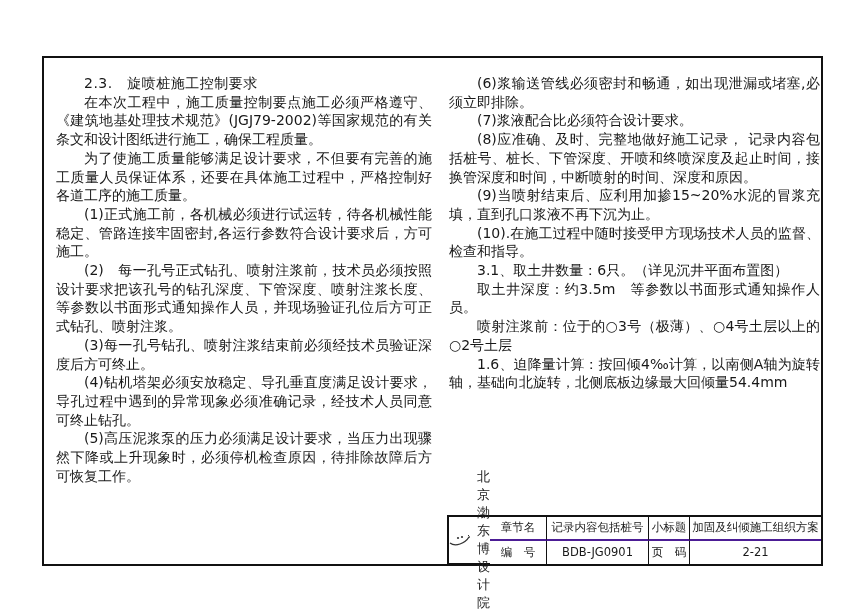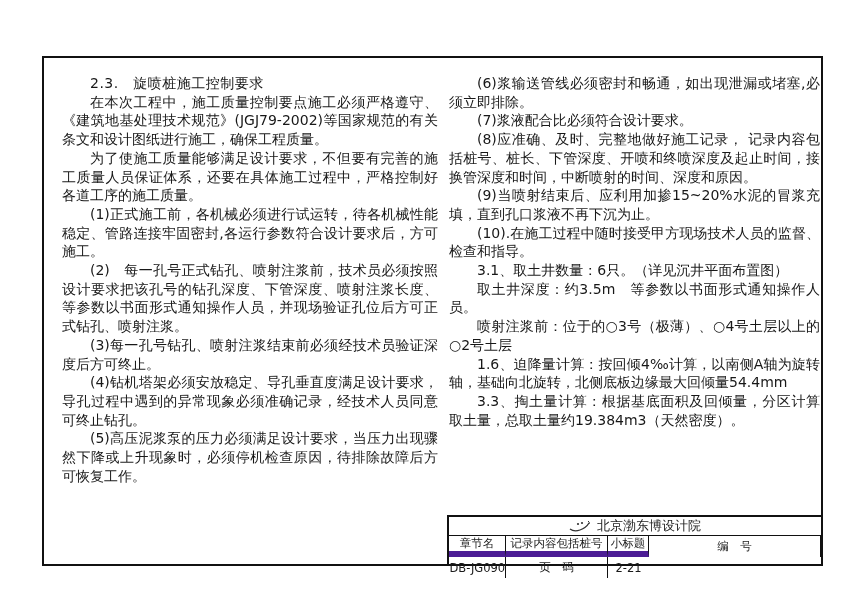--- a/index.html
+++ b/index.html
@@ -15,45 +15,45 @@
   }
   .frame {
     position:absolute; left:42px; top:56px; width:781px; height:510px;
     border:2px solid #111; background:#fff;
   }
   .col {
     position:absolute; top:16px;
     font-size:14px; line-height:18.7px; text-align:justify;
     color:#181818;
   }
-  .col-left  { left:18px;  width:376px; }
+  .col-left  { left:12px;  width:376px; }
   .col-right { left:405px; width:371px; }
   .col p { text-indent:2em; margin:0; }
   .doc-heading { text-indent:2em; letter-spacing:0.5px; }
   .section-heading { font-size:15px; text-indent:0.3em; }
   
   .title-block {
     position:absolute; right:-2px; bottom:-2px; width:376px; height:51px;
-    border:2px solid #111; background:#fff; display:flex; flex-direction:column;
+    border:2px solid #111; background:#fff; display:flex; 
   }
   .tb-top {
     flex:0 0 19px; border-bottom:1px solid #111;
     display:flex; align-items:center; justify-content:center; gap:6px;
     font-size:13px; color:#222;
   }
   .tb-logo { display:inline-flex; align-items:center; }
   .tb-grid {
     flex:1; display:grid;
     grid-template-columns:57px 102px 41px 1fr;
     grid-template-rows:1fr 1fr;
     font-size:11.5px;
   }
   .tb-cell {
     display:flex; align-items:center; justify-content:center;
-    border-right:1px solid #111; border-bottom:6px solid #4c1d95;
+    border-right:1px solid #111; border-bottom:2px solid #4c1d95;
     white-space:nowrap; overflow:hidden; color:#1a1a1a;
   }
   .tb-cell.last-col { border-right:none; }
   .tb-cell.last-row { border-bottom:none; }
 </style>
 </head>
 <body>
 
 <div class="header-brand">北京渤东博加固技术</div>
 
@@ -73,39 +73,39 @@
   <div class="col col-right">
     <p>(6)浆输送管线必须密封和畅通，如出现泄漏或堵塞,必须立即排除。</p>
     <p>(7)浆液配合比必须符合设计要求。</p>
     <p>(8)应准确、及时、完整地做好施工记录， 记录内容包括桩号、桩长、下管深度、开喷和终喷深度及起止时间，接换管深度和时间，中断喷射的时间、深度和原因。</p>
     <p>(9)当喷射结束后、应利用加掺15~20%水泥的冒浆充填，直到孔口浆液不再下沉为止。</p>
     <p>(10).在施工过程中随时接受甲方现场技术人员的监督、检查和指导。</p>
     <p>3.1、取土井数量：6只。（详见沉井平面布置图）</p>
     <p>取土井深度：约3.5m　等参数以书面形式通知操作人员。</p>
     <p>喷射注浆前：位于的○3号（极薄）、○4号土层以上的○2号土层</p>
     <p>1.6、迫降量计算：按回倾4‰计算，以南侧A轴为旋转轴，基础向北旋转，北侧底板边缘最大回倾量54.4mm</p>
-    <p>3.3、掏土量计算：根据基底面积及回倾量，分区计算取土量，总取土量约19.384m3（天然密度）。</p>
   </div>
 
   <div class="title-block">
     <div class="tb-top">
       <span class="tb-logo">
         <svg width="22" height="12" viewBox="0 0 22 12">
           <path d="M1 9 Q 5 12 11 10 Q 17 8 20 3" stroke="#333" stroke-width="1.3" fill="none"></path>
           <circle cx="9" cy="4" r="1.1" fill="#333"></circle>
           <circle cx="13" cy="3" r="1.1" fill="#333"></circle>
           <path d="M19 1 q 2 1 1 3" stroke="#333" stroke-width="1" fill="none"></path>
         </svg>
       </span>
       <span>北京渤东博设计院</span>
     </div>
     <div class="tb-grid">
       <div class="tb-cell">章节名</div>
       <div class="tb-cell">记录内容包括桩号</div>
       <div class="tb-cell">小标题</div>
+      <div class="tb-cell last-col">加固及纠倾施工组织方案</div>
       <div class="tb-cell last-row">编　号</div>
       <div class="tb-cell last-row">BDB-JG0901</div>
       <div class="tb-cell last-row">页　码</div>
       <div class="tb-cell last-row last-col">2-21</div>
     </div>
   </div>
 
 </div>
 
 </body></html>

